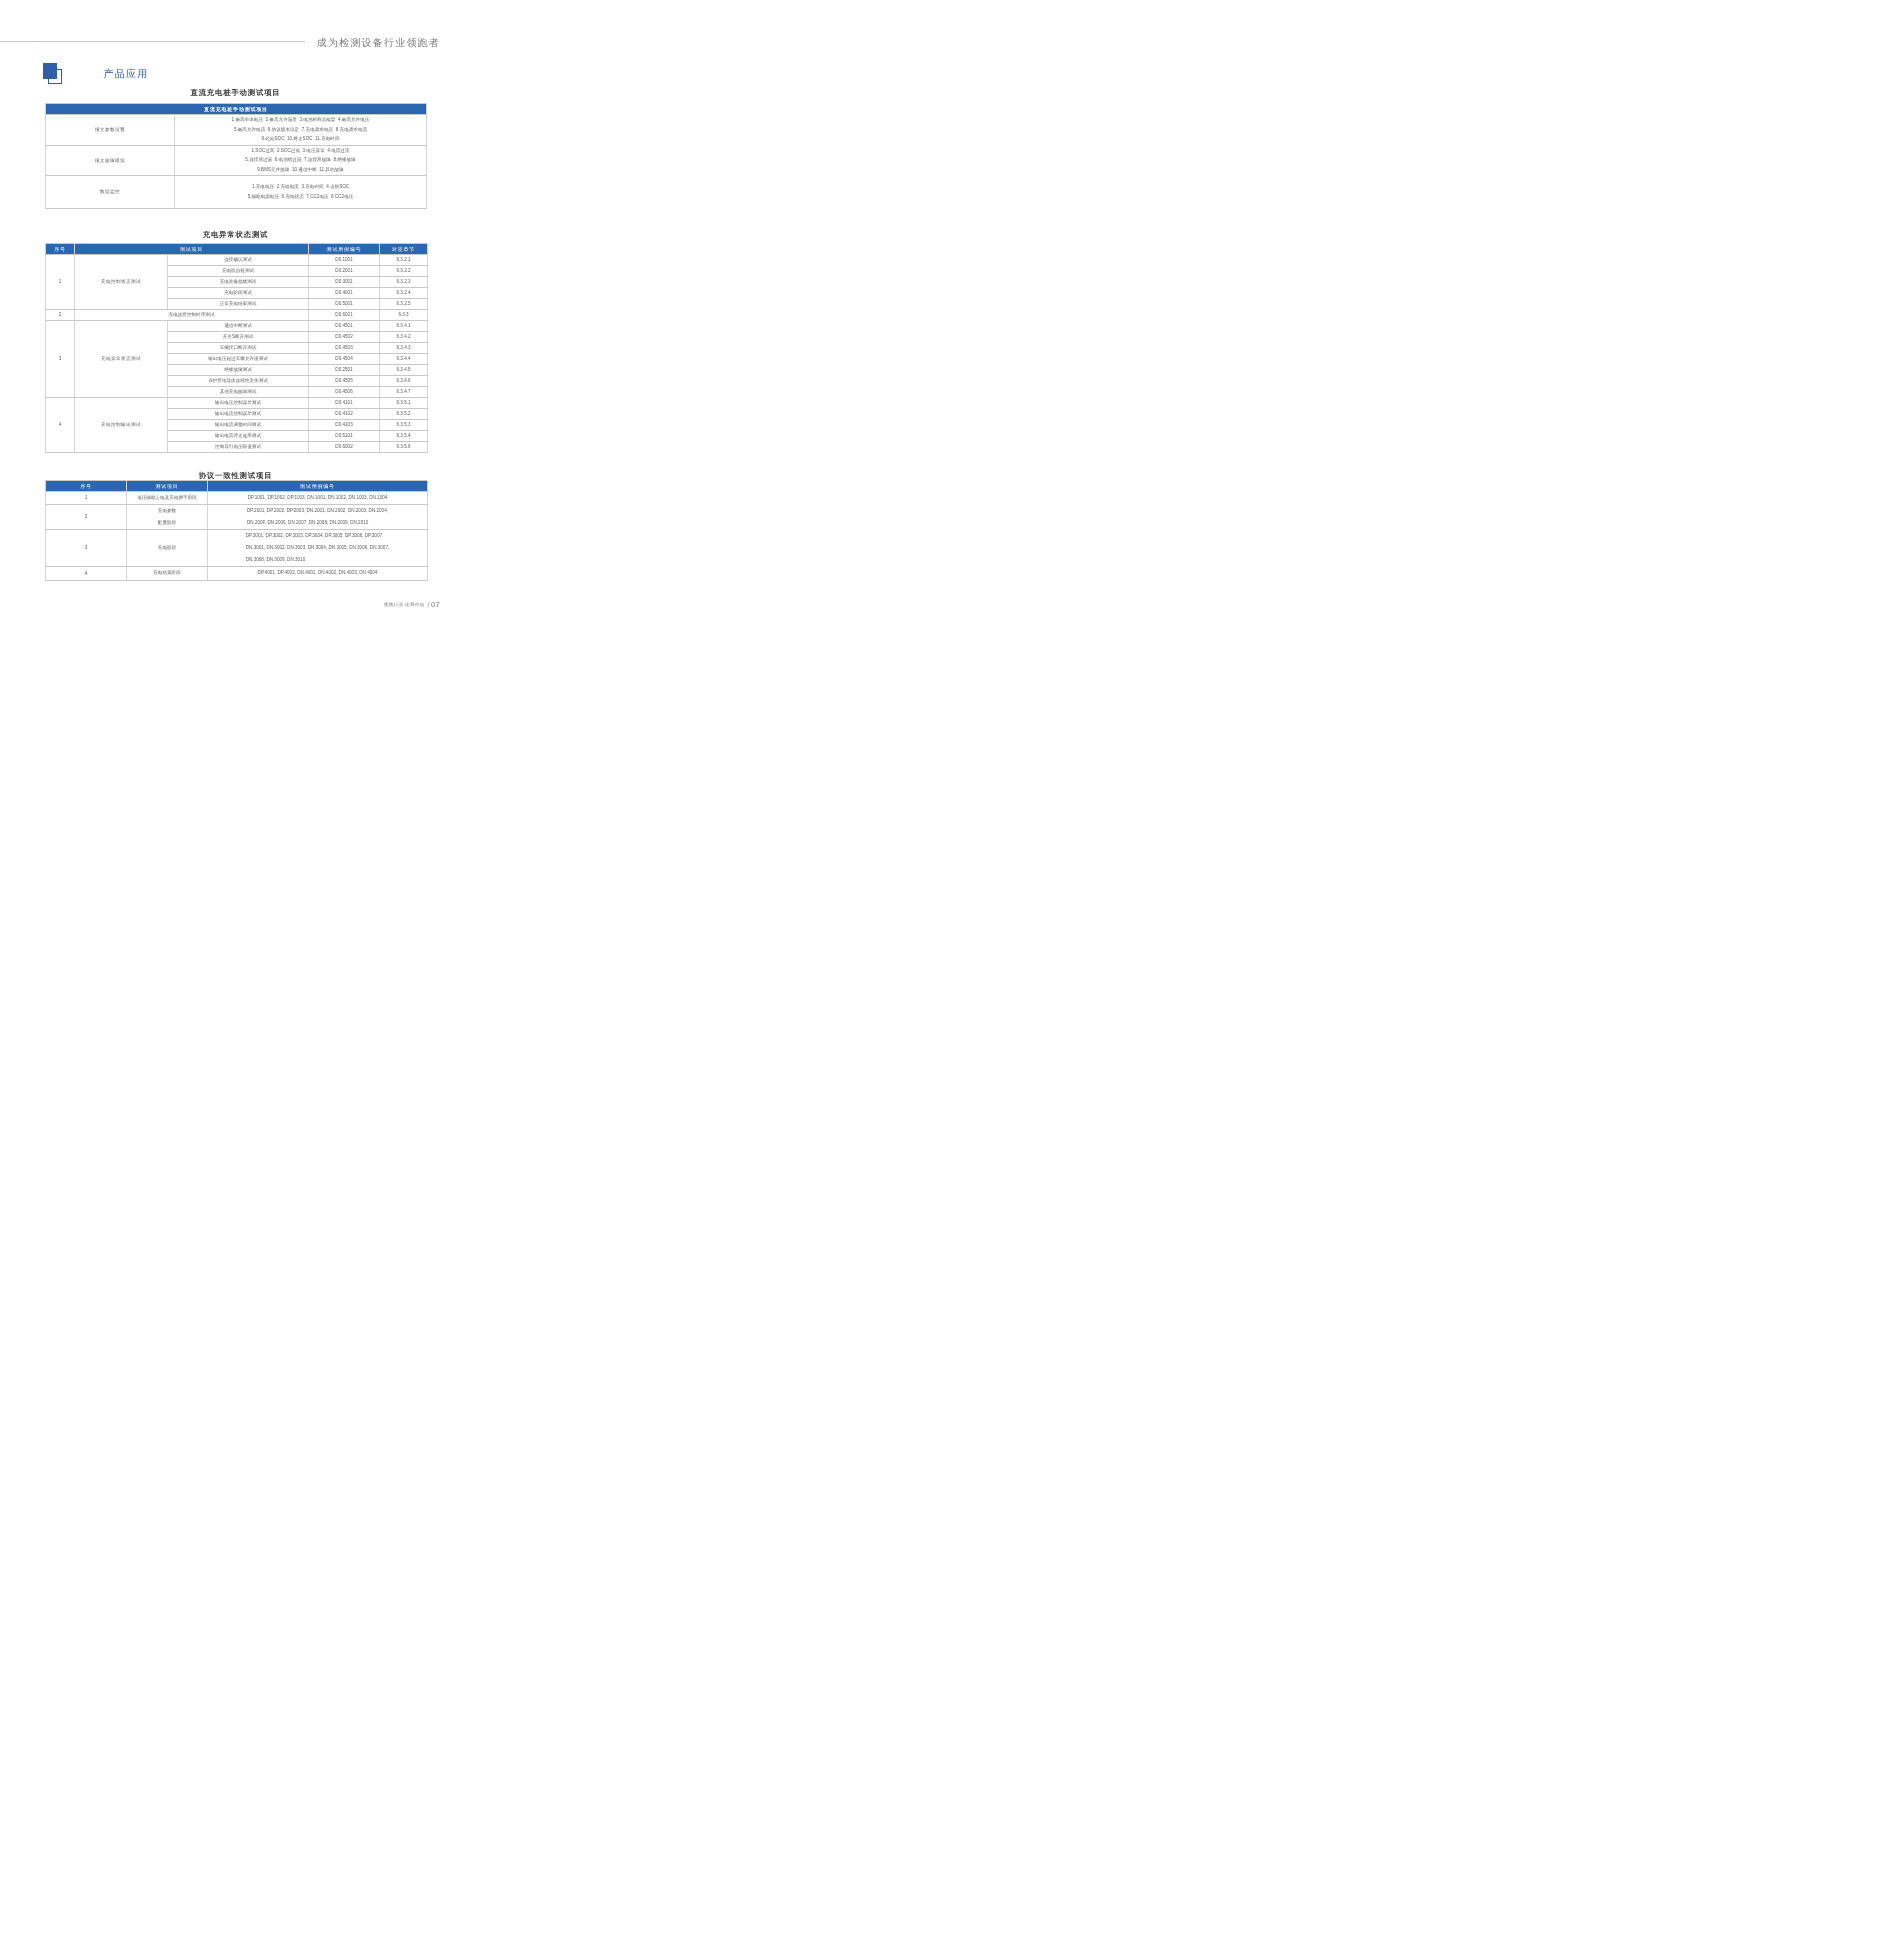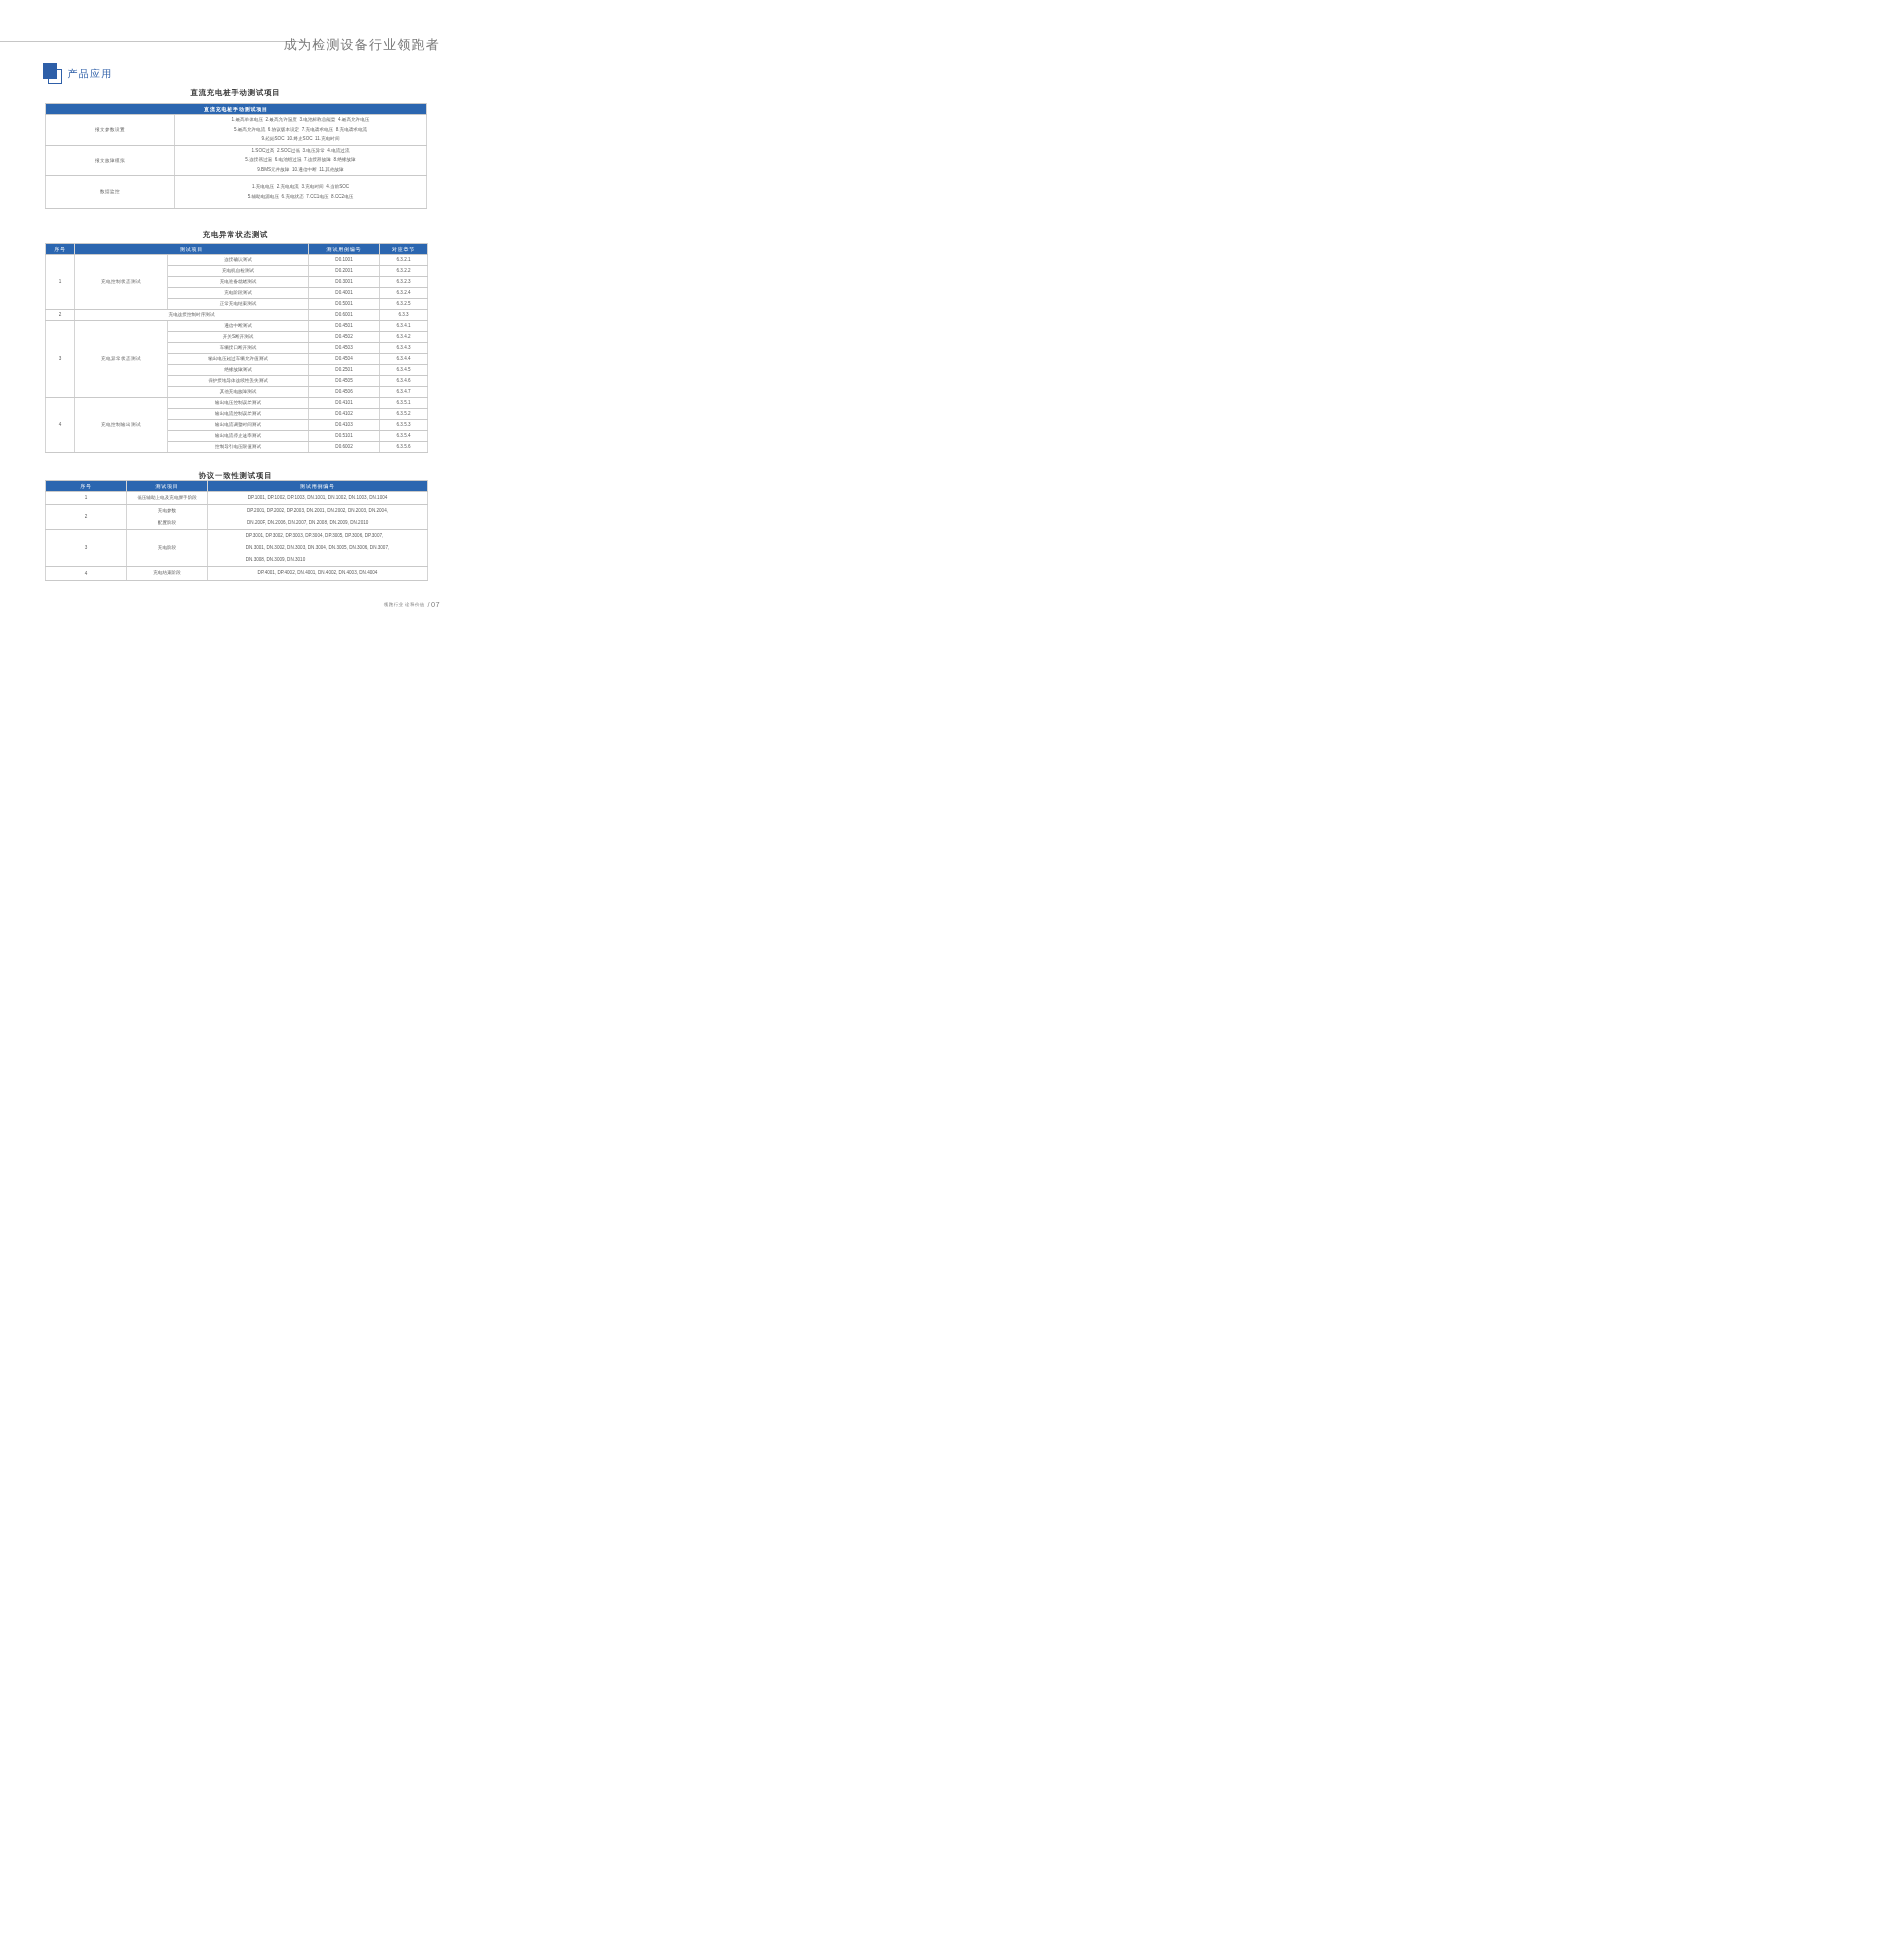--- a/index.html
+++ b/index.html
@@ -1,22 +1,22 @@
 <!DOCTYPE html>
 <html style="font-size:6.2px"><head>
 <meta charset="utf-8">
 <style>
   * { margin:0; padding:0; box-sizing:border-box; }
   body { background:#ffffff; font-family:"Liberation Sans","DejaVu Sans",sans-serif; }
   .page { position:relative; width:474px; height:639px; background:#ffffff; overflow:hidden; }
 
   .top-rule { position:absolute; left:0; top:41px; width:305px; height:1.2px; background:#c6c6c6; }
-  .slogan { position:absolute; top:36px; right:34px; font-size:13px; letter-spacing:1.2px; color:#7a7a7a; font-weight:400; }
-
-  .section-head { position:absolute; left:43px; top:63px; display:flex; align-items:center; }
+  .slogan { position:absolute; top:36px; right:34px; font-size:10px; letter-spacing:1.2px; color:#7a7a7a; font-weight:400; }
+
+  .section-head { position:absolute; left:43px; top:63px; display:flex; align-items:center;gap:36px; }
   .sec-icon { position:relative; width:20px; height:22px; display:inline-block; }
   .sq-outline { position:absolute; left:5px; top:5.8px; width:14px; height:15.5px; border:1.2px solid #2e5fa8; background:#ffffff; }
   .sq-fill { position:absolute; left:0; top:0; width:14.3px; height:16px; background:#2e5fa8; }
   .sec-title { font-size:10px; color:#2e5fa8; letter-spacing:1.2px; margin-left:4.6px; font-weight:500; }
 
   .tbl-title { position:absolute; left:45px; width:381px; text-align:center; font-size:7.4px; font-weight:700; color:#3c3c3c; letter-spacing:0.8px; }
   .t1t { top:88px; }
   .t2t { top:230px; }
   .t3t { top:471px; }
 

